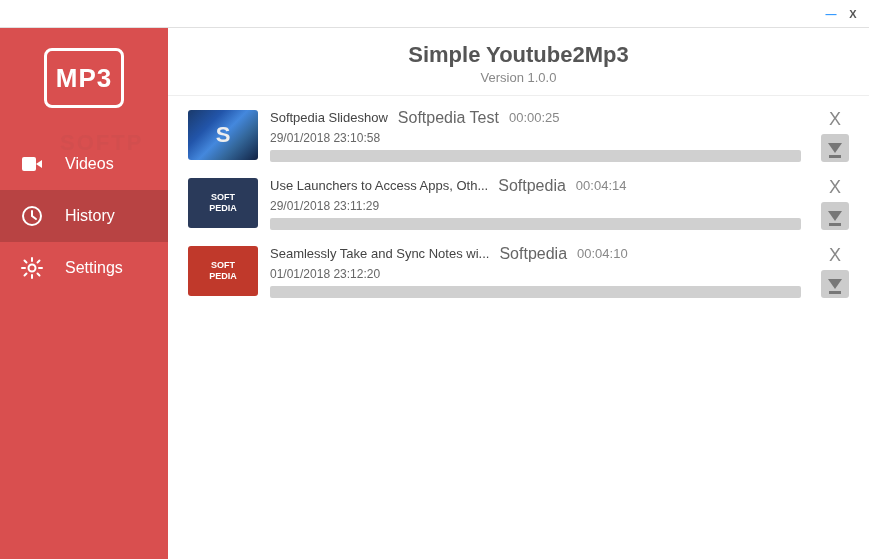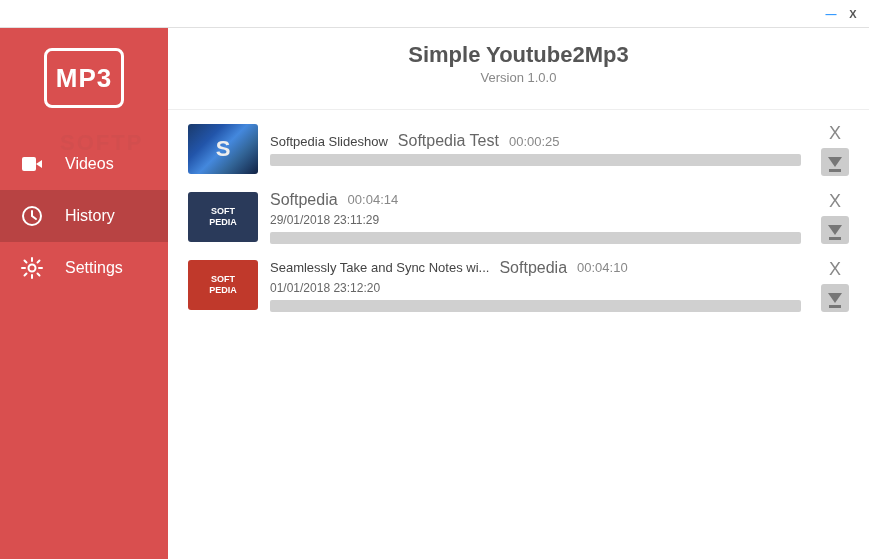--- a/index.html
+++ b/index.html
@@ -102,21 +102,21 @@
     
     .main-content {
       flex: 1;
       background: #fff;
       display: flex;
       flex-direction: column;
     }
 
     .app-header {
       text-align: center;
-      padding: 14px 0 24px 0;
+      padding: 14px 0 10px 0;
       border-bottom: 1px solid #eee;
     }
     .app-title {
       font-size: 22px;
       font-weight: 600;
       color: #555;
     }
     .app-version {
       font-size: 13px;
       color: #888;
@@ -343,20 +343,21 @@
       <div class="history-item">
         <div class="thumb thumb-1">
           <span class="thumb-s">S</span>
         </div>
         <div class="item-info">
           <div class="item-meta">
             <span class="item-title">Softpedia Slideshow</span>
             <span class="item-channel">Softpedia Test</span>
             <span class="item-duration">00:00:25</span>
           </div>
+          <div class="item-date">29/01/2018 23:10:58</div>
           <div class="progress-bar-wrap">
             <div class="progress-bar-fill" style="width:0%"></div>
           </div>
         </div>
         <div class="item-actions">
           <span class="action-x">X</span>
           <div class="action-download">
             <div class="download-arrow-wrap">
               <div class="download-arrow"></div>
               <div class="download-bar"></div>
@@ -364,20 +365,21 @@
           </div>
         </div>
       </div>
 
       <div class="history-item">
         <div class="thumb thumb-2">
           <div class="thumb-logo">SOFT<br>PEDIA</div>
         </div>
         <div class="item-info">
           <div class="item-meta">
+            <span class="item-title">Use Launchers to Access Apps, Oth...</span>
             <span class="item-channel">Softpedia</span>
             <span class="item-duration">00:04:14</span>
           </div>
           <div class="item-date">29/01/2018 23:11:29</div>
           <div class="progress-bar-wrap">
             <div class="progress-bar-fill" style="width:0%"></div>
           </div>
         </div>
         <div class="item-actions">
           <span class="action-x">X</span>

